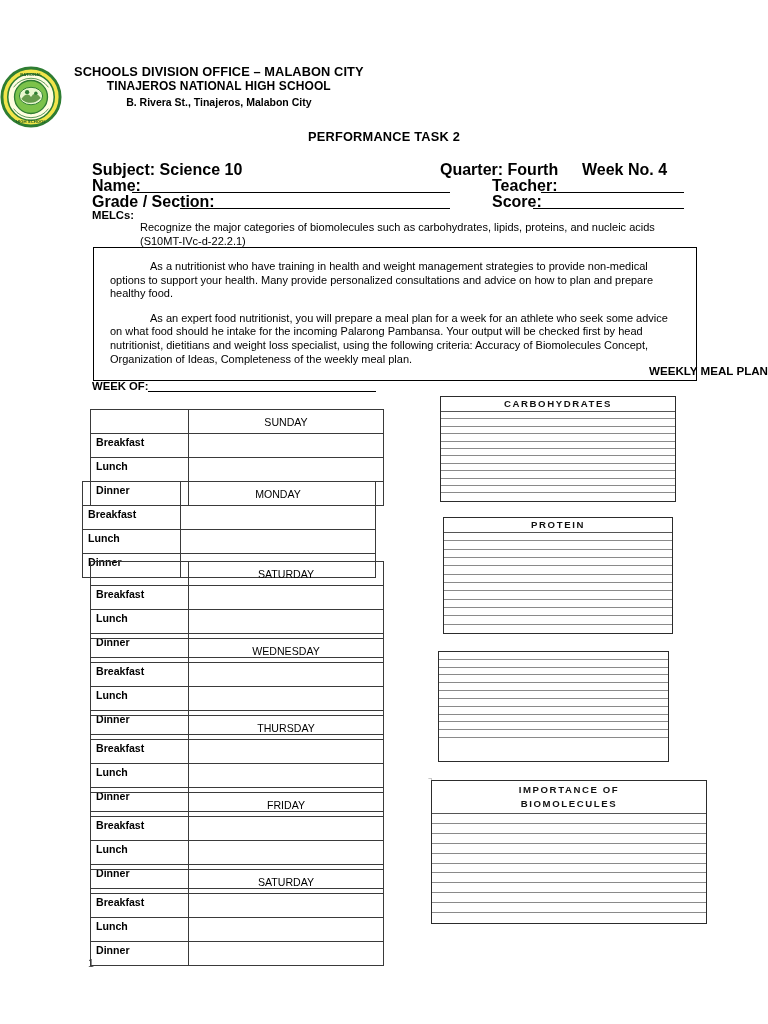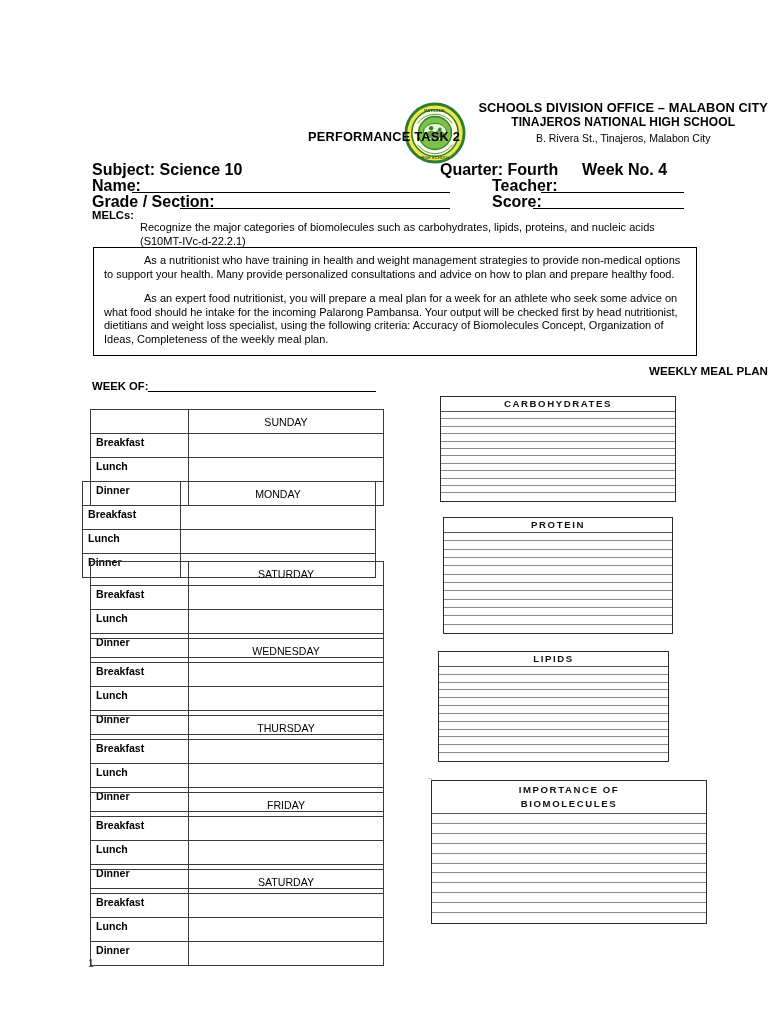--- a/index.html
+++ b/index.html
@@ -23,23 +23,22 @@
     background: #ffffff;
   }
 
   
   .header {
     position: absolute;
     left: 0;
     top: 62px;
     width: 768px;
     display: flex;
-    justify-content: flex-end;
+    justify-content: flex-start;
     align-items: flex-start;
-    margin-top: 36px;
   }
   .logo-wrap {
     width: 62px;
     height: 62px;
     margin-right: 12px;
     margin-top: 4px;
     flex: 0 0 auto;
   }
   .head-lines {
     text-align: center;
@@ -52,21 +51,21 @@
     line-height: 15px;
   }
   .head-l2 {
     font-size: 12px;
     font-weight: bold;
     letter-spacing: 0.1px;
     line-height: 15px;
   }
   .head-l3 {
     font-size: 10.5px;
-    font-weight: normal;
+    font-weight: bold;
     line-height: 15px;
     margin-top: 1px;
   }
 
   .perf-task {
     position: absolute;
     left: 0;
     top: 129px;
     width: 768px;
     text-align: center;
@@ -121,21 +120,21 @@
     left: 93px;
     top: 247px;
     width: 604px;
     box-sizing: border-box;
     border: 1.3px solid #000;
     padding: 4px 8px 6px 8px;
     font-size: 11px;
     line-height: 13.6px;
   }
   .situation p {
-    margin: 2px;
+    margin: 8px;
     text-indent: 40px;
   }
   .situation p.second {
     margin-top: 11px;
   }
 
   
   .wmp-title {
     position: absolute;
     left: 0;
@@ -477,21 +476,20 @@
         <div class="rule-line" style="height: 8.33333px;"></div>
         <div class="rule-line" style="height: 8.33333px;"></div>
         <div class="rule-line" style="height: 8.33333px;"></div>
         <div class="rule-line" style="height: 8.33333px;"></div>
         <div class="rule-line" style="height: 8.33333px;"></div>
         <div class="rule-line" style="height: 8.33333px;"></div>
       </div>
   </div>
 
   <div class="bio-box" style="left:438px; top:651px; width:231px; height:111px;">
-    <div class="bio-title">LIPIDS</div>
     <div class="bio-lines">
         <div class="rule-line" style="height: 7.83333px;"></div>
         <div class="rule-line" style="height: 7.83333px;"></div>
         <div class="rule-line" style="height: 7.83333px;"></div>
         <div class="rule-line" style="height: 7.83333px;"></div>
         <div class="rule-line" style="height: 7.83333px;"></div>
         <div class="rule-line" style="height: 7.83333px;"></div>
         <div class="rule-line" style="height: 7.83333px;"></div>
         <div class="rule-line" style="height: 7.83333px;"></div>
         <div class="rule-line" style="height: 7.83333px;"></div>

